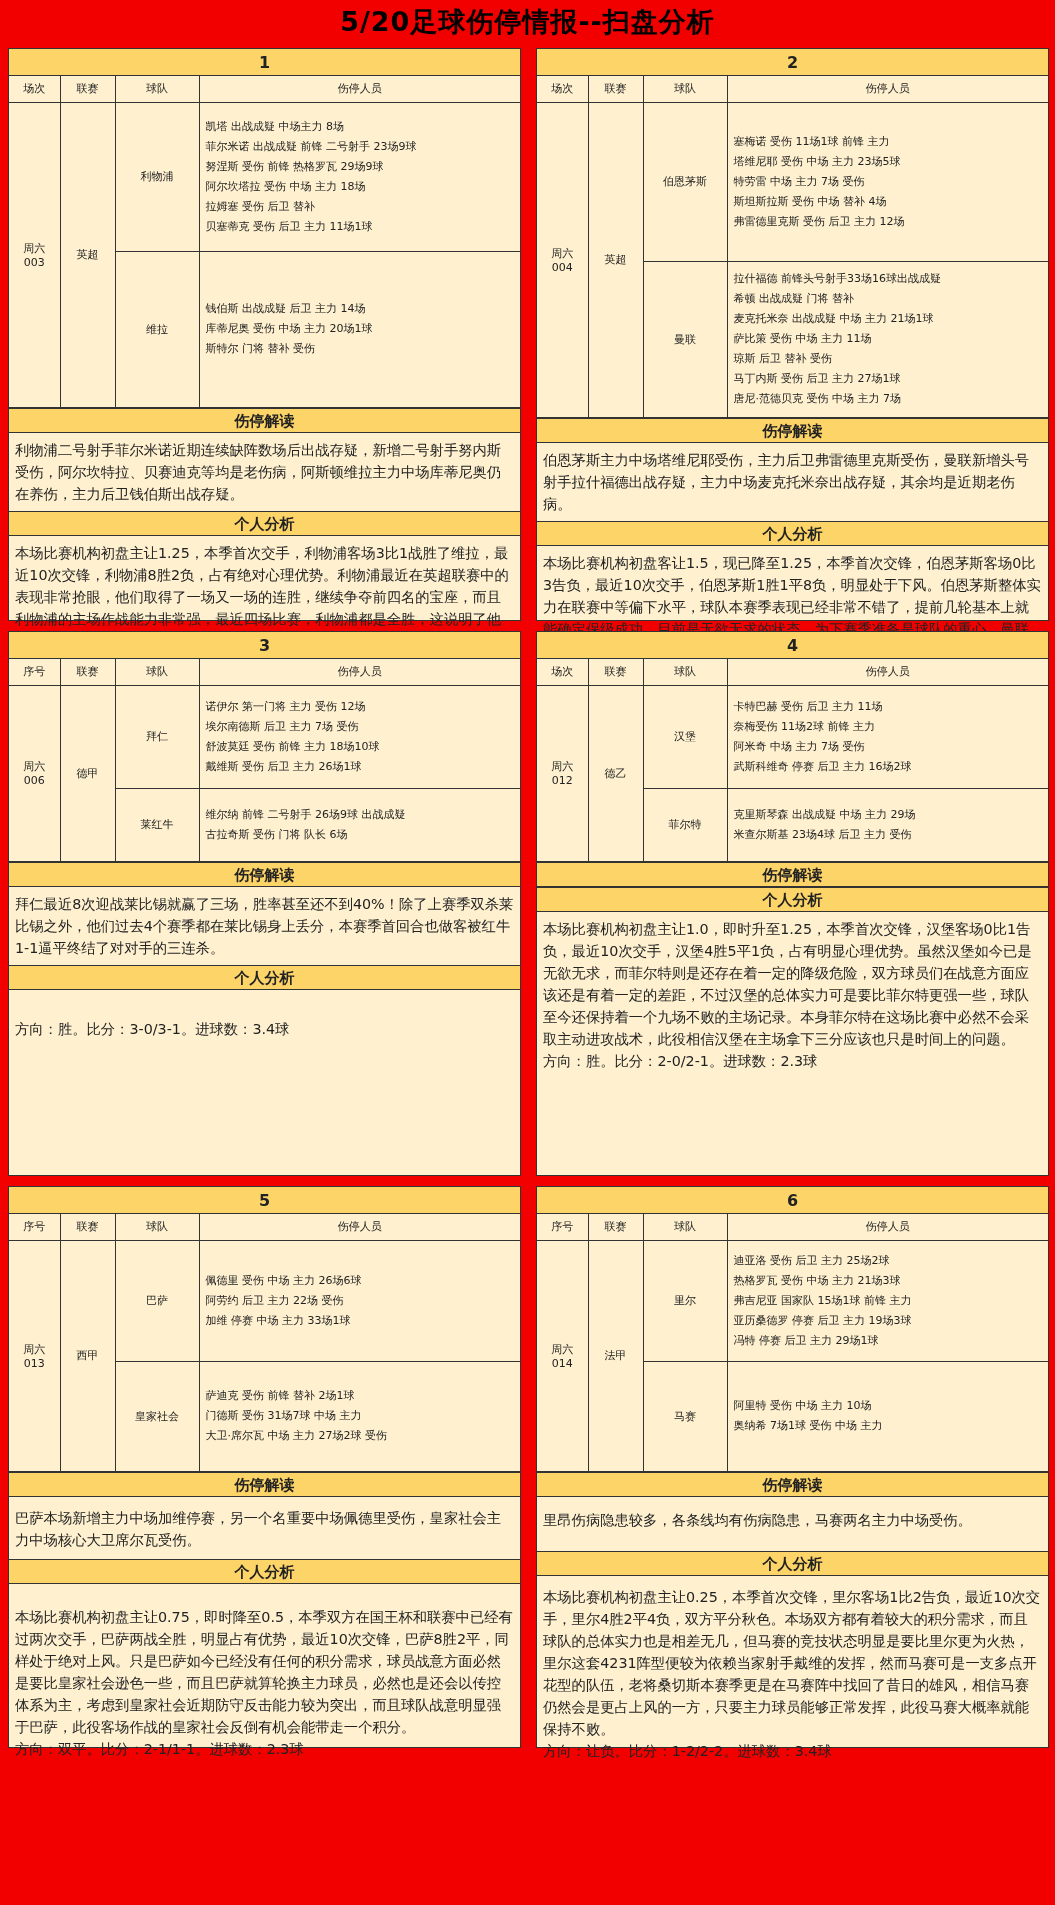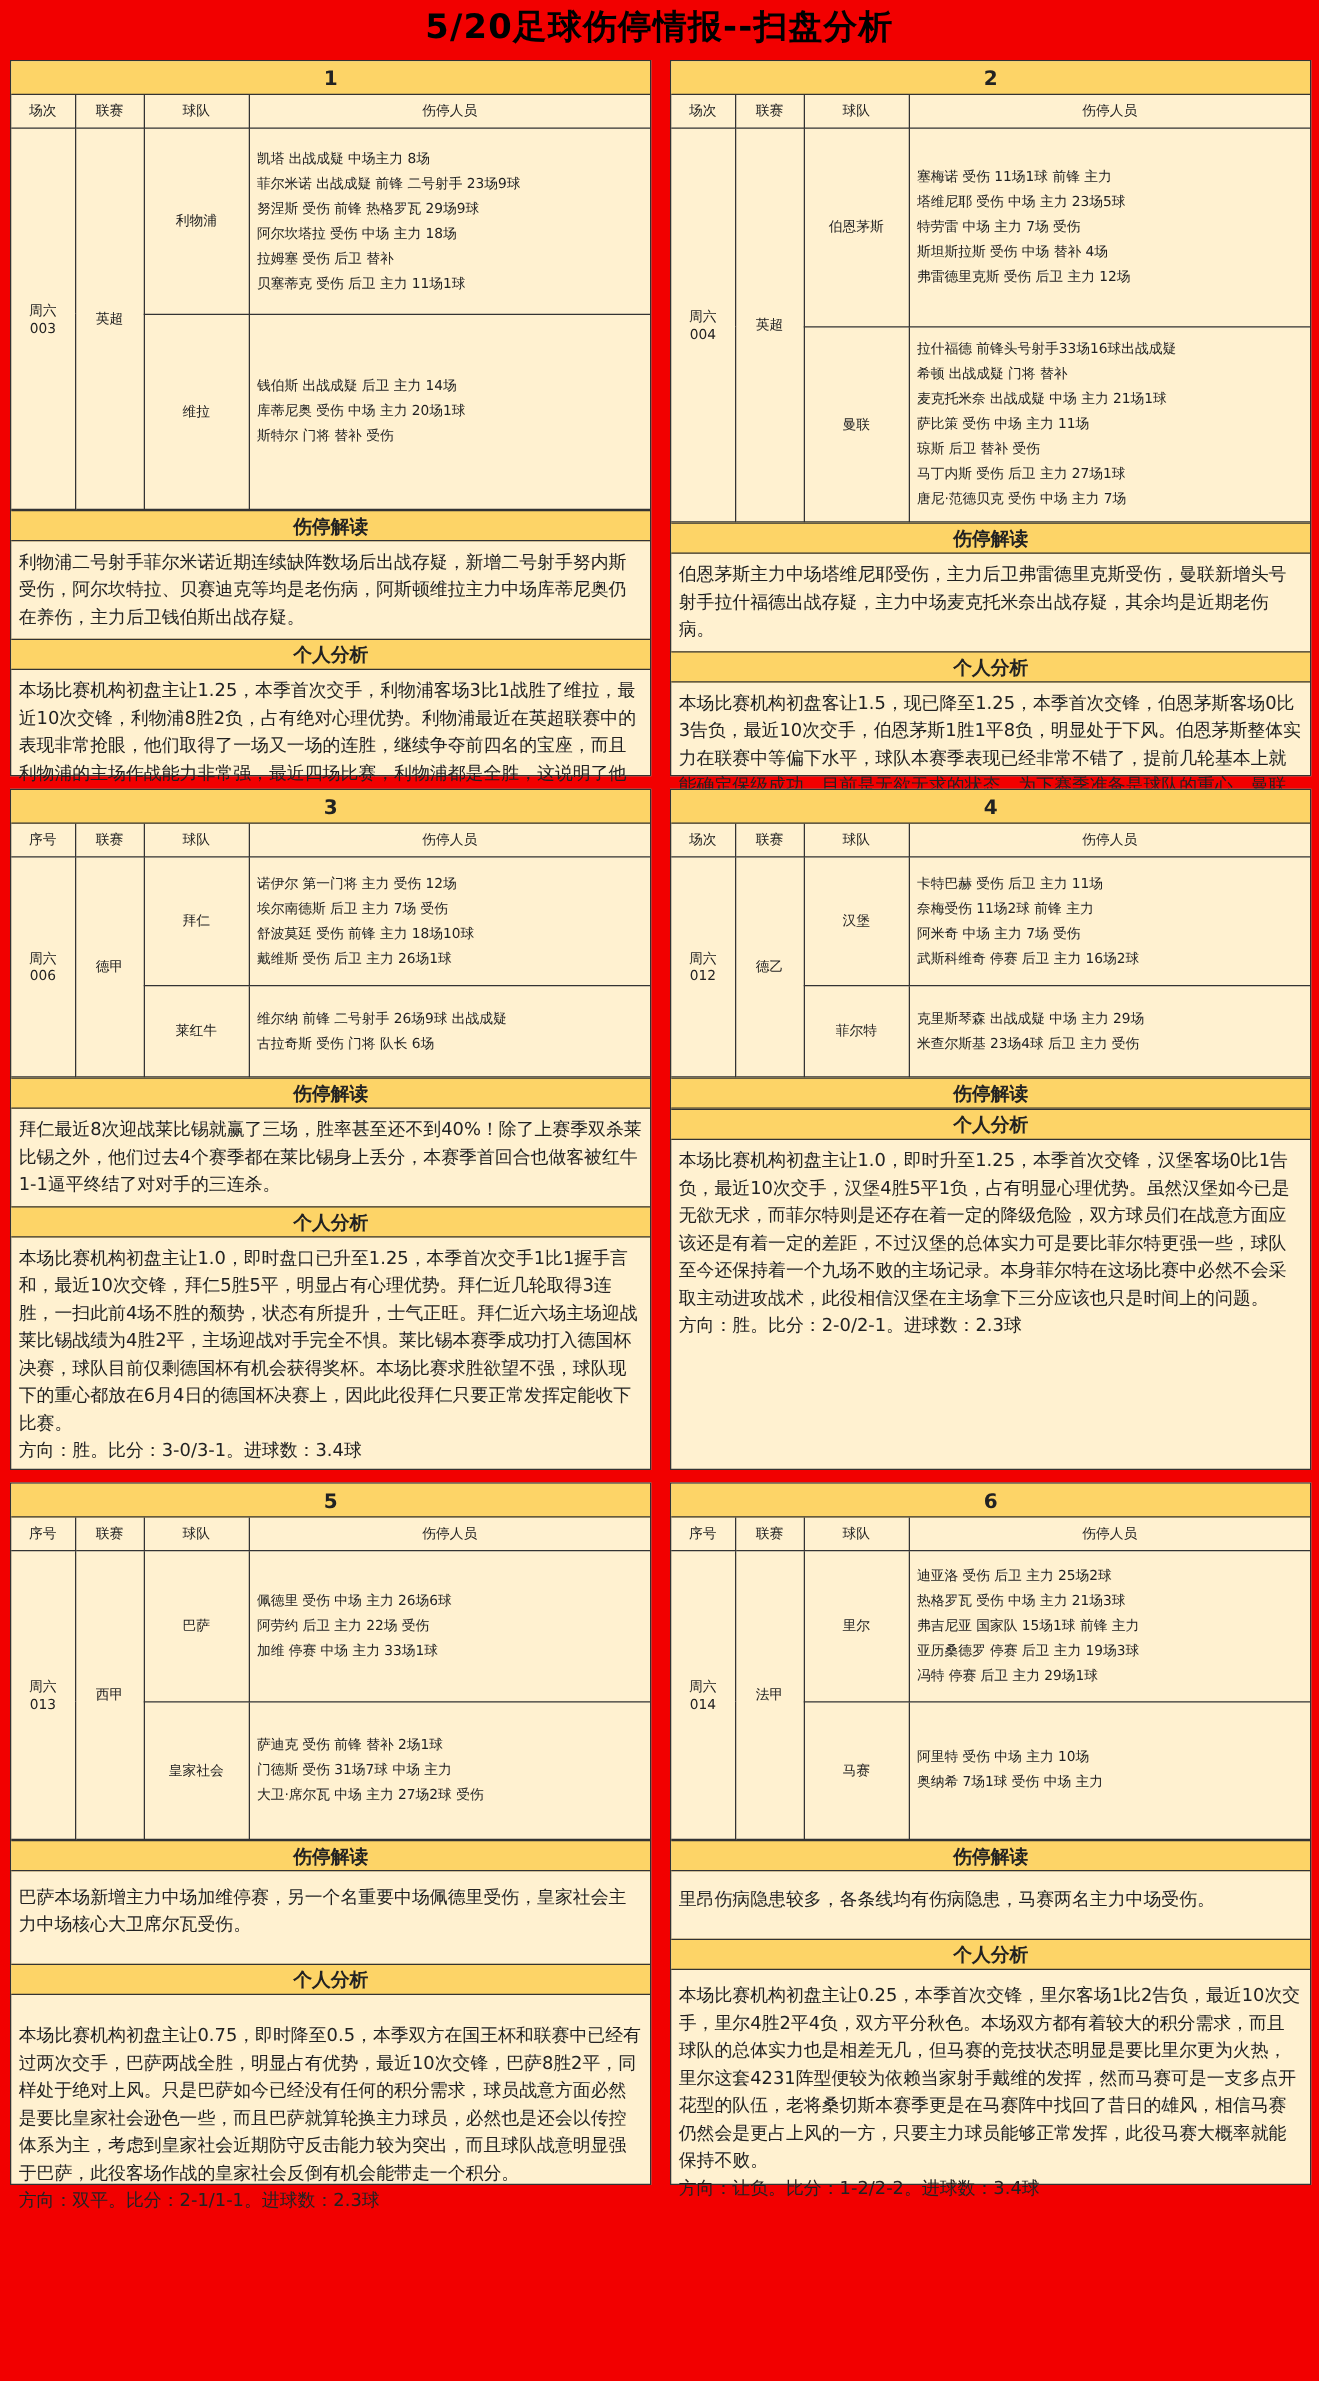--- a/index.html
+++ b/index.html
@@ -162,21 +162,21 @@
           <span class="player">维尔纳 前锋 二号射手 26场9球 出战成疑</span>
           <span class="player">古拉奇斯 受伤 门将 队长 6场</span>
         </td>
       </tr>
     </tbody>
       </table>
     <div class="section-head">伤停解读</div>
     <div class="section-body">拜仁最近8次迎战莱比锡就赢了三场，胜率甚至还不到40%！除了上赛季双杀莱比锡之外，他们过去4个赛季都在莱比锡身上丢分，本赛季首回合也做客被红牛1-1逼平终结了对对手的三连杀。</div>
     <div class="section-head">个人分析</div>
     <div class="section-body">
-      <span>本场比赛机构初盘主让1.0，即时盘口已升至1.25，本季首次交手1比1握手言和，最近10次交锋，拜仁5胜5平，明显占有心理优势。拜仁近几轮取得3连胜，一扫此前4场不胜的颓势，状态有所提升，士气正旺。拜仁近六场主场迎战莱比锡战绩为4胜2平，主场迎战对手完全不惧。莱比锡本赛季成功打入德国杯决赛，球队目前仅剩德国杯有机会获得奖杯。本场比赛求胜欲望不强，球队现下的重心都放在6月4日的德国杯决赛上，因此此役拜仁只要正常发挥定能收下比赛。</span><br>
+      <br>
       <span>方向：胜。比分：3-0/3-1。进球数：3.4球</span>
     </div>
   </div>
 
   <div class="card" style="height:545px">
     <div class="card-num">4</div>
     <table class="inj">
       <tbody>
           <tr>
         <th class="c1">场次</th>
@@ -238,21 +238,21 @@
         <td>皇家社会</td>
         <td class="c-players">
           <span class="player">萨迪克 受伤 前锋 替补 2场1球</span>
           <span class="player">门德斯 受伤 31场7球 中场 主力</span>
           <span class="player">大卫·席尔瓦 中场 主力 27场2球 受伤</span>
         </td>
       </tr>
     </tbody>
       </table>
     <div class="section-head">伤停解读</div>
-    <div class="section-body" style="padding-top:10px;padding-bottom:20px">巴萨本场新增主力中场加维停赛，另一个名重要中场佩德里受伤，皇家社会主力中场核心大卫席尔瓦受伤。</div>
+    <div class="section-body" style="padding-top:10px;padding-bottom:8px">巴萨本场新增主力中场加维停赛，另一个名重要中场佩德里受伤，皇家社会主力中场核心大卫席尔瓦受伤。</div>
     <div class="section-head">个人分析</div>
     <div class="section-body" style="padding-top:22px">
       <span>本场比赛机构初盘主让0.75，即时降至0.5，本季双方在国王杯和联赛中已经有过两次交手，巴萨两战全胜，明显占有优势，最近10次交锋，巴萨8胜2平，同样处于绝对上风。只是巴萨如今已经没有任何的积分需求，球员战意方面必然是要比皇家社会逊色一些，而且巴萨就算轮换主力球员，必然也是还会以传控体系为主，考虑到皇家社会近期防守反击能力较为突出，而且球队战意明显强于巴萨，此役客场作战的皇家社会反倒有机会能带走一个积分。</span><br>
       <span>方向：双平。比分：2-1/1-1。进球数：2.3球</span>
     </div>
   </div>
 
   <div class="card" style="height:562px">
     <div class="card-num">6</div>
     <table class="inj">

